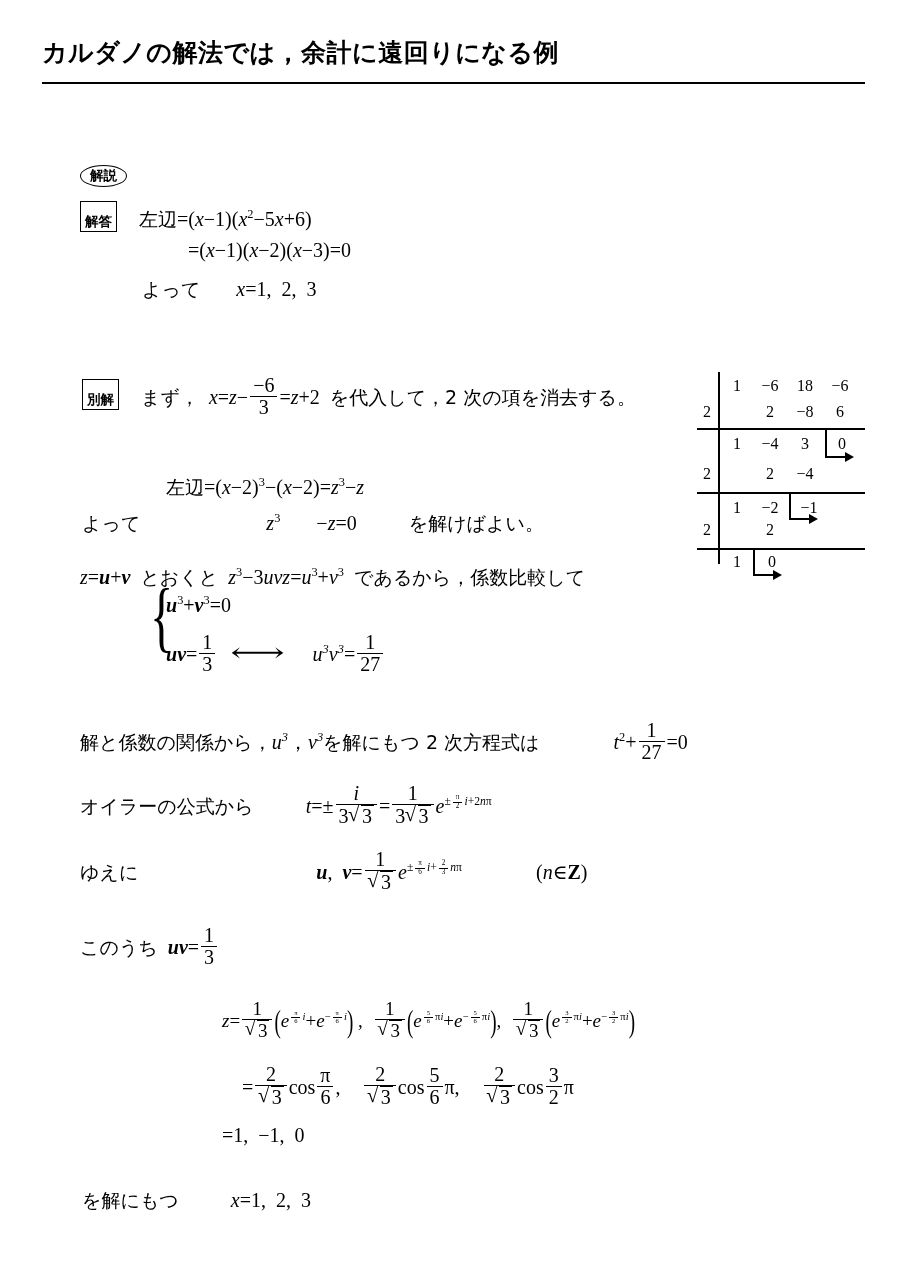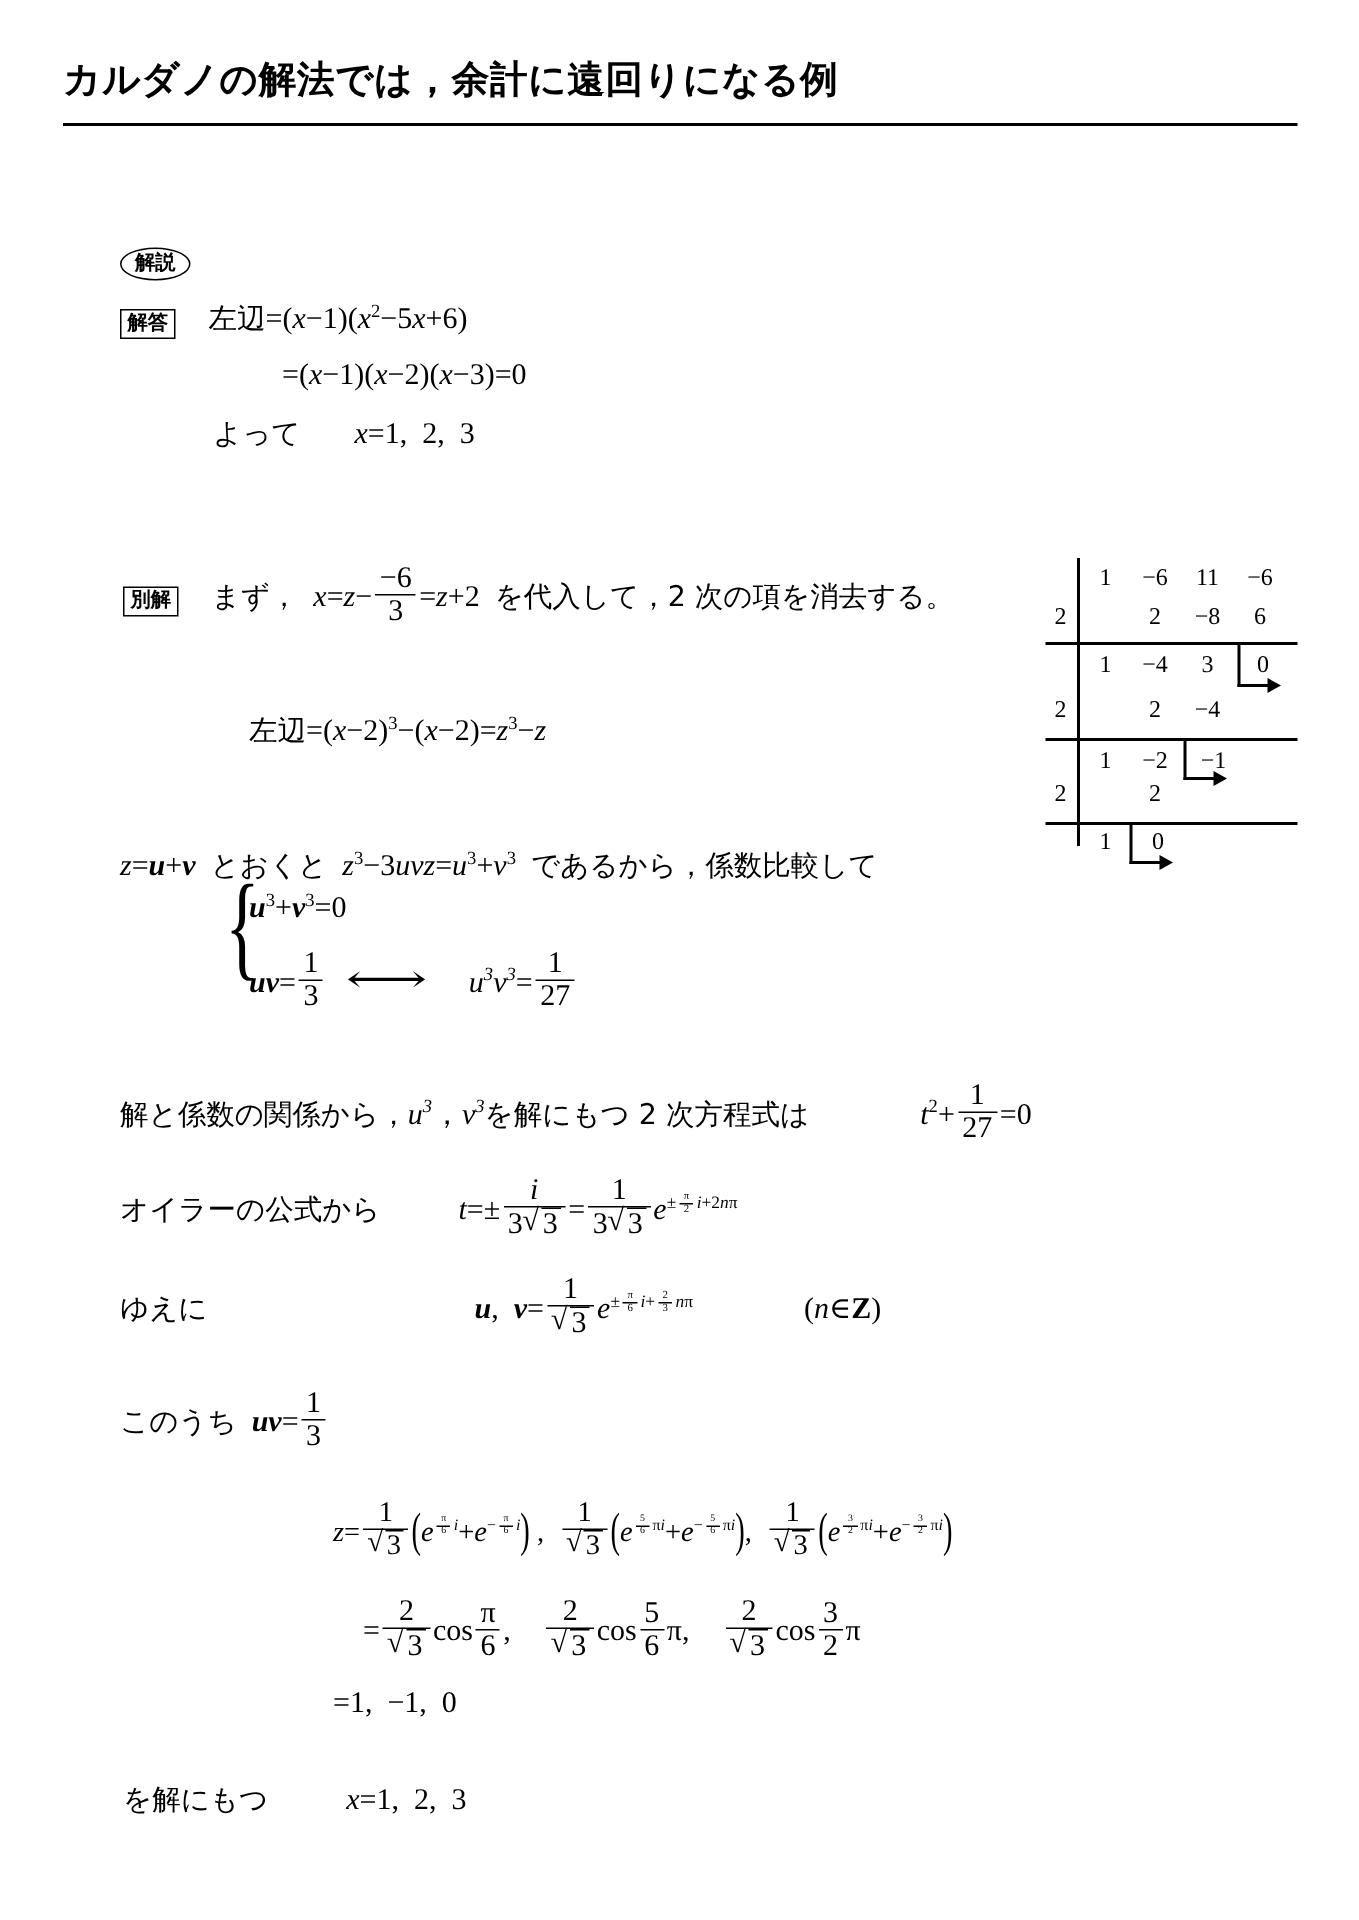--- a/index.html
+++ b/index.html
@@ -108,21 +108,21 @@
     padding: 2px 9px 3px 9px;
     font-family: "DejaVu Sans", "Liberation Sans", sans-serif;
     font-weight: bold;
     font-size: 13.5px;
     line-height: 1.1;
   }
   
   .tagbox {
     display: inline-block;
     border: 1.6px solid #000;
-    padding: 1px 4px 2px 4px;
+    padding: 12px 4px 2px 4px;
     font-family: "DejaVu Sans", "Liberation Sans", sans-serif;
     font-weight: bold;
     font-size: 13.5px;
     line-height: 1.1;
   }
 
   
   .brace {
     position: absolute;
     font-size: 78px;
@@ -185,20 +185,23 @@
 
   <div class="mathline" style="left:82px; top:378px;">
     <span class="tagbox">別解</span><span class="sp2"></span><span class="jp">まず，</span><span class="sp"></span><span class="it">x</span>=<span class="it">z</span>−<span class="frac"><span class="num">−6</span><span class="den">3</span></span>=<span class="it">z</span>+2<span class="sp"></span><span class="jp">を代入して，2 次の項を消去する。</span>
   </div>
 
 
   <div class="mathline" style="left:166px; top:476px;">
     <span class="jp">左辺</span>=(<span class="it">x</span>−2)<sup class="ex">3</sup>−(<span class="it">x</span>−2)=<span class="it">z</span><sup class="ex">3</sup>−<span class="it">z</span>
   </div>
 
+  <div class="mathline" style="left:82px; top:512px;">
+    <span class="jp">よって</span><span class="sp4"></span><span class="sp4"></span><span class="sp2"></span><span class="it">z</span><sup class="ex">3</sup><span class="sp3"></span>−<span class="it">z</span>=0<span class="sp4"></span><span class="jp">を解けばよい。</span>
+  </div>
 
   <div class="mathline" style="left:80px; top:566px;">
     <span class="it">z</span>=<span class="bi">u</span>+<span class="bi">v</span><span class="sp"></span><span class="jp">とおくと</span><span class="sp"></span><span class="it">z</span><sup class="ex">3</sup>−3<span class="it">u</span><span class="it">v</span><span class="it">z</span>=<span class="it">u</span><sup class="ex">3</sup>+<span class="it">v</span><sup class="ex">3</sup><span class="sp"></span><span class="jp">であるから，係数比較して</span>
   </div>
 
   <div class="brace" style="left:150px; top:578px;">{</div>
 
   <div class="mathline" style="left:166px; top:594px;">
     <span class="bi">u</span><sup class="ex">3</sup>+<span class="bi">v</span><sup class="ex">3</sup>=0
   </div>
@@ -245,21 +248,21 @@
     <div class="hrule" style="left:0px;  top:56px;  width:168px;"></div>
     <div class="hrule" style="left:0px;  top:120px; width:168px;"></div>
     <div class="hrule" style="left:0px;  top:176px; width:168px;"></div>
 
     <div class="cell" style="left:0px;  top:32px; width:20px;">2</div>
     <div class="cell" style="left:0px;  top:94px; width:20px;">2</div>
     <div class="cell" style="left:0px;  top:150px;width:20px;">2</div>
 
     <div class="cell" style="left:28px; top:6px;  width:24px;">1</div>
     <div class="cell" style="left:58px; top:6px;  width:30px;">−6</div>
-    <div class="cell" style="left:94px; top:6px;  width:28px;">11</div>
+    <div class="cell" style="left:94px; top:6px;  width:28px;">18</div>
     <div class="cell" style="left:128px;top:6px;  width:30px;">−6</div>
 
     <div class="cell" style="left:58px; top:32px; width:30px;">2</div>
     <div class="cell" style="left:94px; top:32px; width:28px;">−8</div>
     <div class="cell" style="left:128px;top:32px; width:30px;">6</div>
 
     <div class="cell" style="left:28px; top:64px; width:24px;">1</div>
     <div class="cell" style="left:58px; top:64px; width:30px;">−4</div>
     <div class="cell" style="left:94px; top:64px; width:28px;">3</div>
     <div class="cell" style="left:132px;top:64px; width:26px;">0</div>

